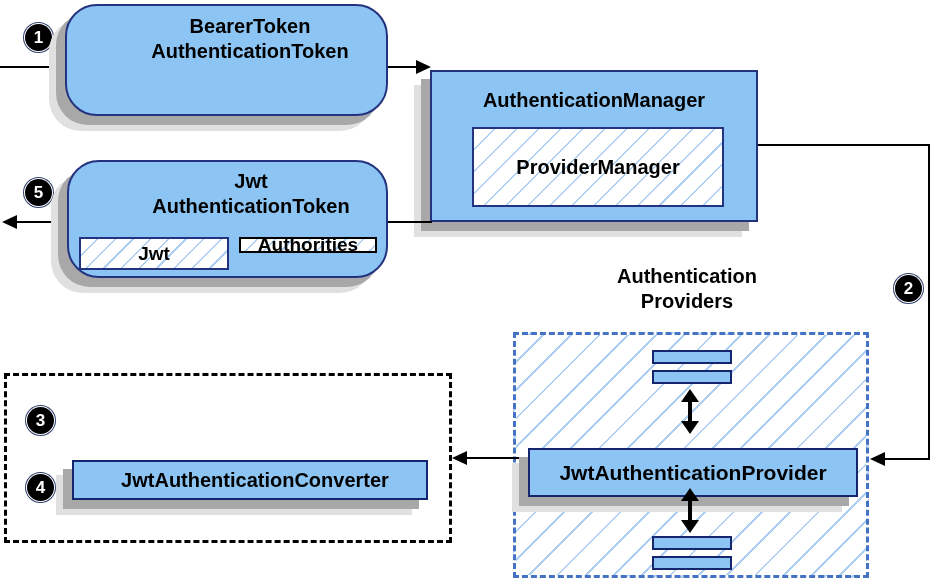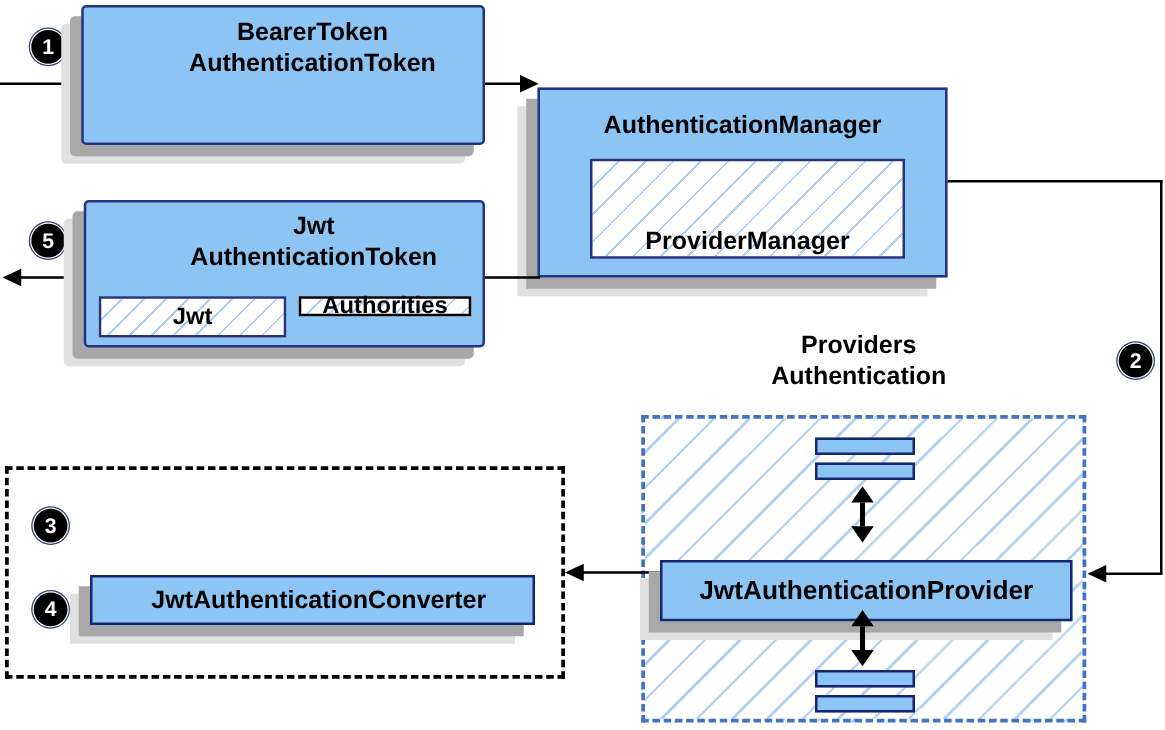--- a/index.html
+++ b/index.html
@@ -5,31 +5,31 @@
   html,body{margin:0;padding:0;background:#fff;}
   *{box-sizing:border-box;}
   .canvas{
     position:relative;width:932px;height:584px;background:#fff;overflow:hidden;
     font-family:"Liberation Sans","DejaVu Sans",sans-serif;font-weight:bold;color:#000;
   }
   
   .node{
     position:absolute;background:#8cc5f3;border:2px solid #24337f;
   }
-  .round{border-radius:4px;padding-left:47px;}
+  .round{border-radius:32px;padding-left:47px;}
   .shadow{box-shadow:-9px 9px 0 0 #a8a8a8,-16px 15px 0 0 #e0e0e0;}
   .titles{text-align:center;font-size:20px;line-height:25px;}
   .flexc{display:flex;align-items:center;justify-content:center;}
   
   .chip{
     position:absolute;background-color:#fff;border:2px solid #24337f;
     background-image:repeating-linear-gradient(135deg,rgba(255,255,255,0) 0 11px,#aecff2 11px 12.5px);
     display:flex;align-items:center;justify-content:center;font-size:19px;
   }
-  .chip-wide{background-image:repeating-linear-gradient(135deg,rgba(255,255,255,0) 0 14px,#aecff2 14px 15.5px);align-items:flex-end;}
+  .chip-wide{background-image:repeating-linear-gradient(135deg,rgba(255,255,255,0) 0 14px,#aecff2 14px 15.5px);}
   
   .group-blue{
     position:absolute;border:3px dashed #4472c4;background-color:#fff;
     background-image:repeating-linear-gradient(135deg,rgba(255,255,255,0) 0 18px,#aecff2 18px 20px);
   }
   .group-black{position:absolute;border:3px dashed #000;background:transparent;}
   
   .bar{position:absolute;width:80px;height:14px;background:#8cc5f3;border:2px solid #15266e;}
   
   .badge{
@@ -101,22 +101,22 @@
 
   <div class="hl" style="left:758px;top:144px;width:172px;"></div>
   <div class="vl" style="left:928px;top:144px;height:315px;"></div>
   <div class="hl" style="left:884px;top:458px;width:46px;"></div>
   <div class="ah-left" style="left:870px;top:452px;"></div>
   <div class="badge" style="left:895px;top:275px;">
       <span>2</span>
     </div>
 
   <div class="group-label" style="left:585px;top:264px;width:204px;">
+    <div>Authentication</div>
     <div>Providers</div>
-    <div>Authentication</div>
   </div>
   <div class="group-blue" style="left:513px;top:332px;width:356px;height:246px;"></div>
 
   <div class="bar" style="left:652px;top:350px;"></div>
   <div class="bar" style="left:652px;top:370px;"></div>
   <div class="dblarrow" style="left:681px;top:389px;height:45px;">
     <div class="da-up"></div>
     <div class="da-line"></div>
     <div class="da-down"></div>
   </div>

